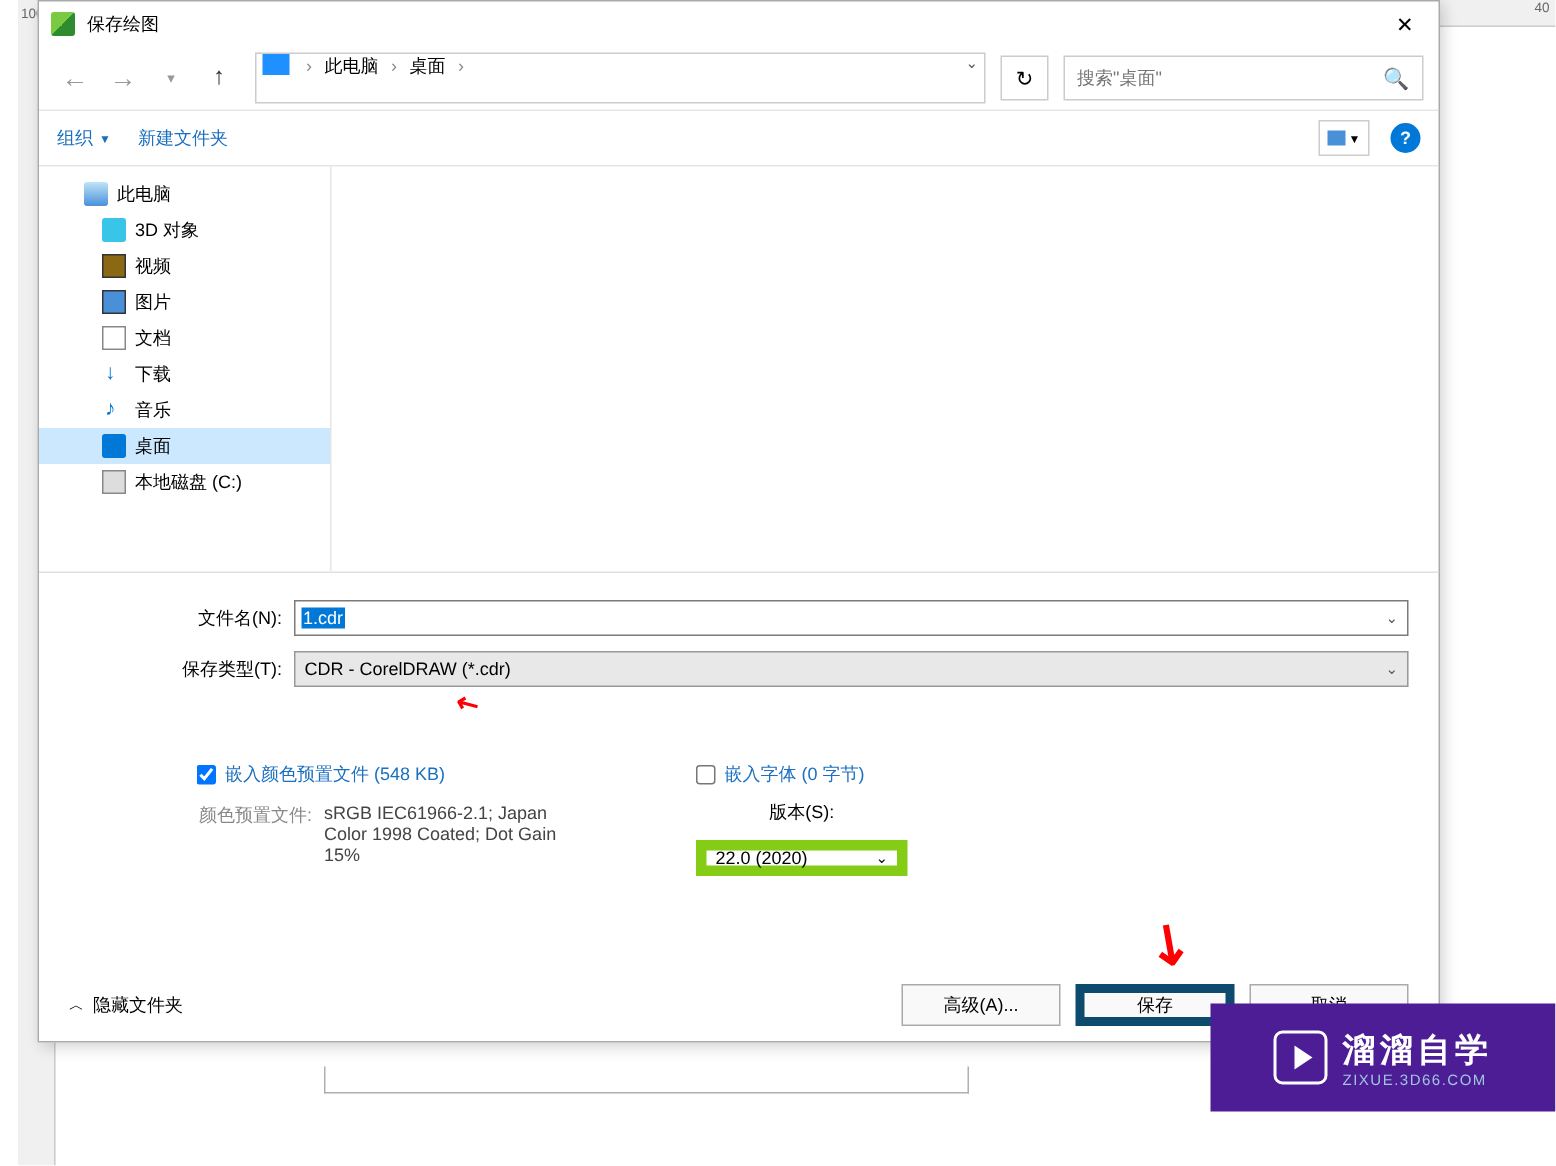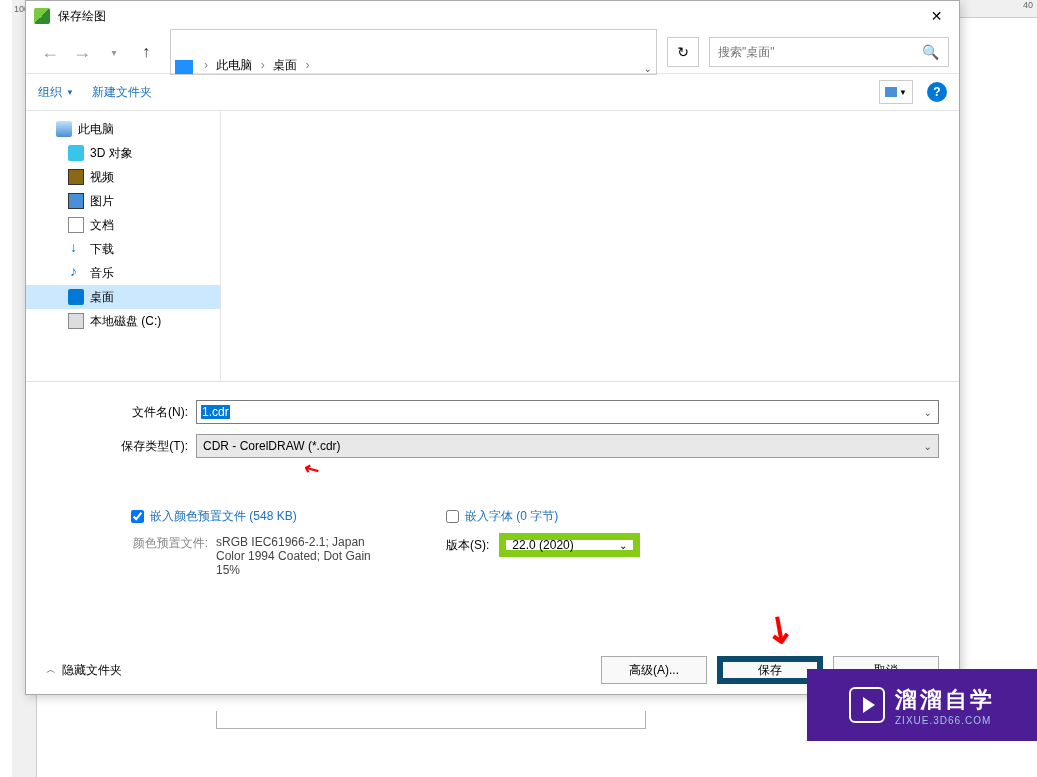--- a/index.html
+++ b/index.html
@@ -12,21 +12,21 @@
 .dialog { position: absolute; top: 0; left: 25px; width: 935px; height: 695px; background: #fff; border: 1px solid #aaa; box-shadow: 2px 2px 10px rgba(0,0,0,0.2); }
 
 .titlebar { height: 30px; display: flex; align-items: center; padding: 0 8px; position: relative; }
 .titlebar .app-icon { width: 16px; height: 16px; background: linear-gradient(135deg, #7ac943 50%, #2e8b2e 50%); border-radius: 2px; margin-right: 8px; }
 .titlebar .title { font-size: 12px; color: #000; }
 .titlebar .close { position: absolute; right: 0; top: 0; width: 45px; height: 30px; display: flex; align-items: center; justify-content: center; font-size: 14px; }
 
 .navbar { height: 42px; display: flex; align-items: center; padding: 0 10px; gap: 4px; }
 .nav-arrow { width: 28px; height: 28px; display: flex; align-items: center; justify-content: center; color: #999; font-size: 18px; }
 .nav-up { width: 28px; height: 28px; display: flex; align-items: center; justify-content: center; color: #333; font-size: 16px; }
-.crumb-box { flex: 1; height: 46px; border: 1px solid #ccc; display: flex; align-items: flex-end; padding: 0 4px; margin: 0 6px; position: relative; }
+.crumb-box { flex: 1; height: 34px; border: 1px solid #ccc; display: flex; align-items: flex-start; padding: 0 4px; margin: 0 6px; position: relative; }
 .crumb-icon { width: 18px; height: 14px; background: #1e90ff; margin-right: 6px; }
 .crumb-text { font-size: 12px; color: #000; }
 .crumb-text .sep { color: #888; margin: 0 5px; }
 .crumb-drop { position: absolute; right: 4px; color: #555; font-size: 10px; }
 .refresh { width: 32px; height: 30px; border: 1px solid #ccc; display: flex; align-items: center; justify-content: center; font-size: 14px; margin-right: 6px; }
 .search-box { width: 240px; height: 30px; border: 1px solid #ccc; display: flex; align-items: center; padding: 0 8px; justify-content: space-between; }
 .search-box input { border: none; outline: none; font-size: 12px; flex: 1; }
 .search-box .mag { color: #555; font-size: 14px; }
 
 .toolbar { height: 38px; border-top: 1px solid #e5e5e5; border-bottom: 1px solid #e5e5e5; display: flex; align-items: center; padding: 13px 12px; justify-content: space-between; }
@@ -70,30 +70,30 @@
 .form-input { flex: 1; height: 24px; border: 1px solid #7a7a7a; font-size: 12px; padding: 0 4px; position: relative; display: flex; align-items: center; }
 .form-input.filename span.val { background: #0078d7; color: #fff; padding: 0 1px; }
 .form-input .caret { position: absolute; right: 6px; font-size: 10px; color: #555; }
 .form-select { flex: 1; height: 24px; border: 1px solid #999; background: #e8e8e8; font-size: 12px; padding: 0 6px; display: flex; align-items: center; position: relative; }
 .form-select .caret { position: absolute; right: 6px; font-size: 10px; color: #555; }
 
 .red-arrow { position: absolute; color: #ff0000; font-size: 18px; font-weight: bold; transform: rotate(-30deg); }
 .red-arrow.a1 { left: 304px; top: 458px; }
 .red-arrow.a2 { left: 765px; top: 608px; transform: rotate(35deg); font-size: 36px; }
 
-.options-area { display: flex; padding: 30px 20px 10px 20px; gap: 50px; }
+.options-area { display: flex; padding: 30px 20px 10px 20px; gap: 68px; }
 .opt-left { width: 350px; padding-left: 85px; }
 .opt-check { display: flex; align-items: flex-start; gap: 6px; font-size: 12px; color: #1a6fbf; margin-bottom: 8px; }
 .opt-check input { margin-top: 2px; }
 .opt-profile { display: flex; font-size: 12px; margin-top: 10px; }
 .opt-profile .lbl { color: #888; width: 110px; text-align: right; padding-right: 8px; }
 .opt-profile .val { color: #444; max-width: 180px; }
 .opt-right { }
 .opt-right .opt-check { color: #1a6fbf; }
-.version-row { display: flex; align-items: center; gap: 10px; font-size: 12px; margin-top: 8px; }
+.version-row { display: flex; align-items: center; gap: 10px; font-size: 12px; margin-top: 8px; flex-direction: column; }
 .version-select { width: 141px; height: 24px; border: 7px solid #84cc16; padding: 0 6px; display: flex; align-items: center; position: relative; background: #fff; }
 .version-select .caret { position: absolute; right: 6px; font-size: 10px; }
 
 .footer { position: absolute; bottom: 0; left: 0; right: 0; height: 48px; display: flex; align-items: center; justify-content: space-between; padding: 0 20px; }
 .hide-folders { font-size: 12px; display: flex; align-items: center; gap: 6px; cursor: pointer; }
 .hide-folders .chev { font-size: 10px; }
 .footer-buttons { display: flex; gap: 10px; }
 .btn { width: 106px; height: 28px; border: 1px solid #aaa; background: #f9f9f9; font-size: 12px; display: flex; align-items: center; justify-content: center; cursor: pointer; }
 .btn.primary { border: 6px solid #0c4a6e; }
 
@@ -225,21 +225,21 @@
   </div>
 
   <div class="options-area">
     <div class="opt-left">
       <label class="opt-check">
         <input type="checkbox" checked="" style="">
         <span>嵌入颜色预置文件 (548 KB)</span>
       </label>
       <div class="opt-profile">
         <div class="lbl">颜色预置文件:</div>
-        <div class="val">sRGB IEC61966-2.1; Japan Color 1994 Coated; Dot Gain 15%</div>
+        <div class="val">sRGB IEC61966-2.1; Japan Color 1998 Coated; Dot Gain 15%</div>
       </div>
     </div>
     <div class="opt-right">
       <label class="opt-check">
         <input type="checkbox" style="">
         <span>嵌入字体 (0 字节)</span>
       </label>
       <div class="version-row">
         <span>版本(S):</span>
         <div class="version-select">

